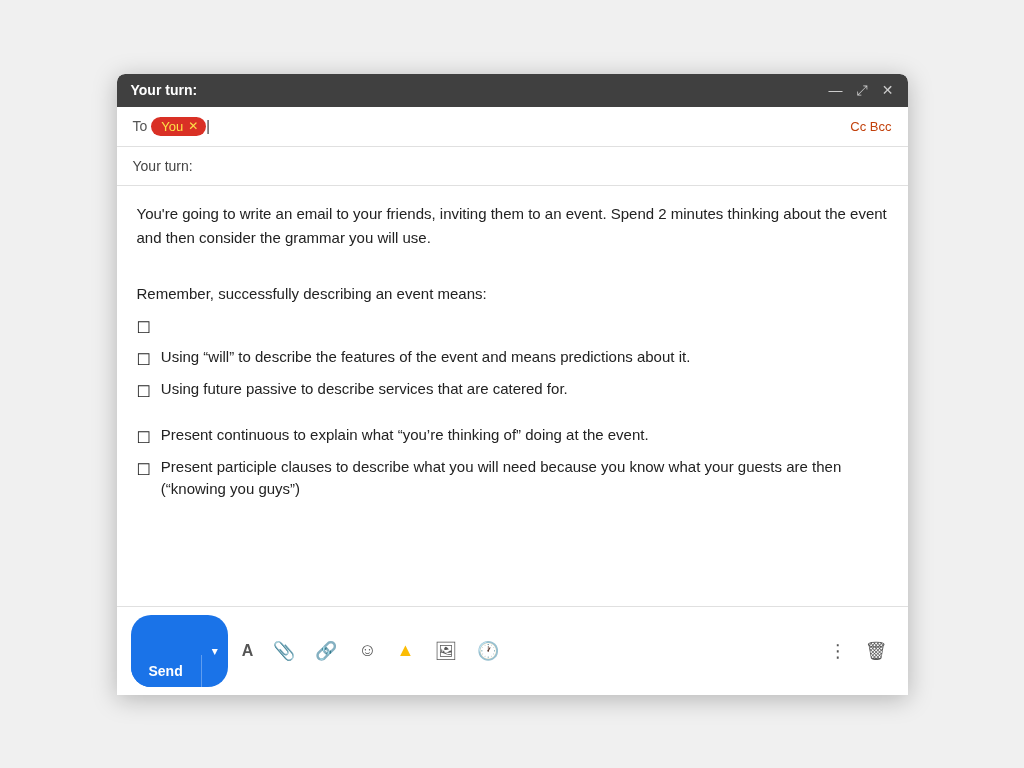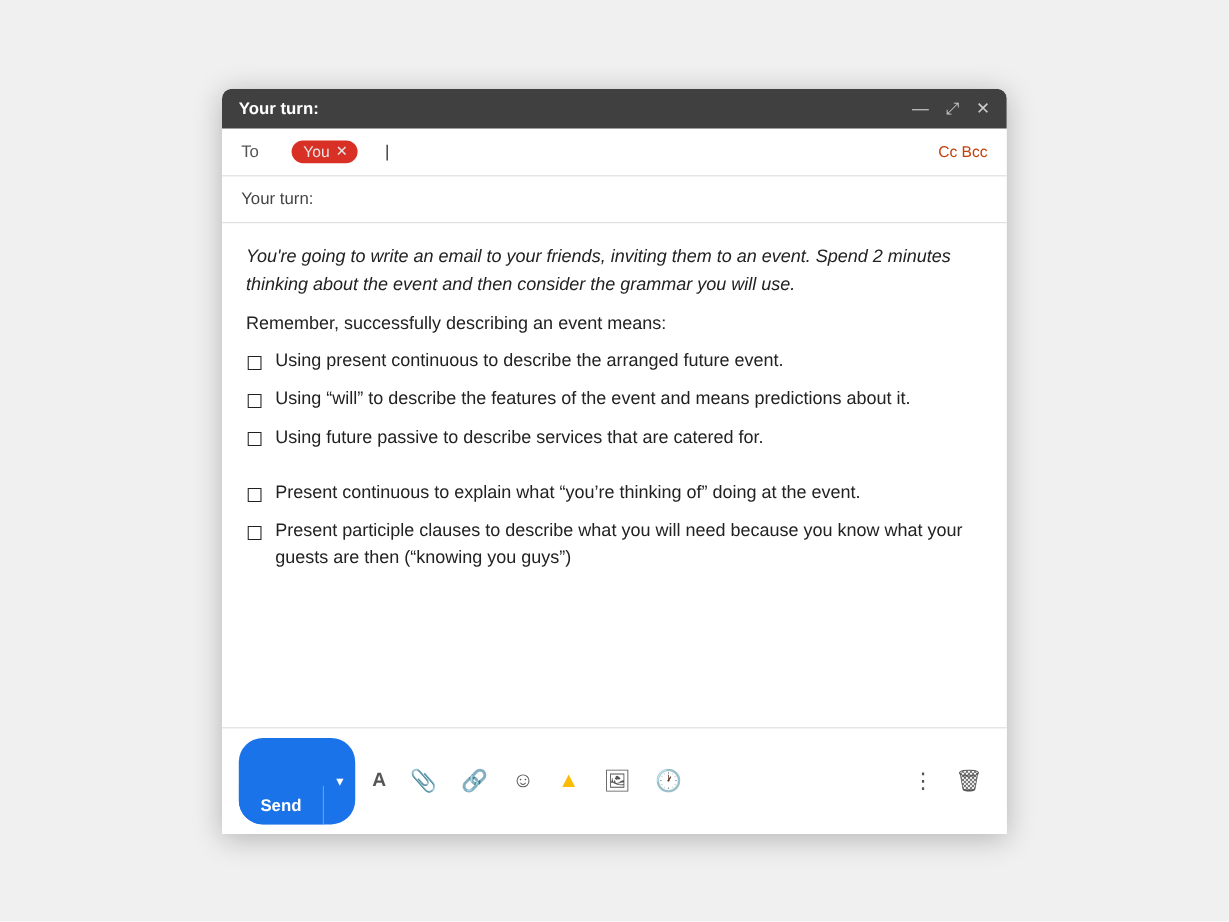--- a/index.html
+++ b/index.html
@@ -5,21 +5,21 @@
     * { box-sizing: border-box; margin: 0; padding: 0; }
     body {
       background: #f0f0f0;
       font-family: Arial, sans-serif;
       display: flex;
       justify-content: center;
       align-items: center;
       min-height: 100vh;
     }
     .compose-window {
-      width: 654px;
+      width: 791px;
       background: #fff;
       border-radius: 8px 8px 0 0;
       box-shadow: 0 4px 24px rgba(0,0,0,0.25);
       display: flex;
       flex-direction: column;
       overflow: hidden;
     }
     .title-bar {
       background: #404040;
       color: #fff;
@@ -41,30 +41,30 @@
     .title-bar-controls span {
       cursor: pointer;
       font-size: 14px;
       color: #ccc;
     }
     .to-row {
       display: flex;
       align-items: center;
       padding: 10px 16px;
       border-bottom: 1px solid #e0e0e0;
-      gap: 23px;
+      gap: 0;
     }
     .to-label {
       color: #555;
       font-size: 14px;
       margin-right: 4px;
     }
     .recipient-chip {
       background: #d93025;
-      color: #e5e5e5;
+      color: #fde047;
       border-radius: 12px;
       padding: 2px 8px 2px 10px;
       font-size: 13px;
       display: flex;
       align-items: center;
       gap: 5px;
     }
     .recipient-chip .chip-x {
       font-size: 12px;
       cursor: pointer;
@@ -90,22 +90,21 @@
     .body-area {
       padding: 16px 20px;
       flex: 1;
       font-size: 15px;
       color: #222;
       line-height: 1.6;
       overflow-y: auto;
       min-height: 420px;
     }
     .intro-para {
-      margin-bottom: 8px;
-      font-style: italic;
+      margin-bottom: 32px;
     }
     .section-heading {
       font-weight: normal;
       font-size: 15px;
       margin-bottom: 8px;
     }
     .checklist {
       list-style: none;
       margin-bottom: 20px;
     }
@@ -200,21 +199,20 @@
     <span class="subject-text">Your turn:</span>
   </div>
 
   <div class="body-area">
     <p class="intro-para">You're going to write an email to your friends, inviting them to an event. Spend 2 minutes thinking about the event and then consider the grammar you will use.</p>
 
     <p class="section-heading">Remember, successfully describing an event means:</p>
     <ul class="checklist">
       <li>
         <span class="checkbox-icon">☐</span>
-        <span>Using present continuous to describe the arranged future event.</span>
       </li>
       <li>
         <span class="checkbox-icon">☐</span>
         <span>Using “will” to describe the features of the event and means predictions about it.</span>
       </li>
       <li>
         <span class="checkbox-icon">☐</span>
         <span>Using future passive to describe services that are catered for.</span>
       </li>
     </ul>

